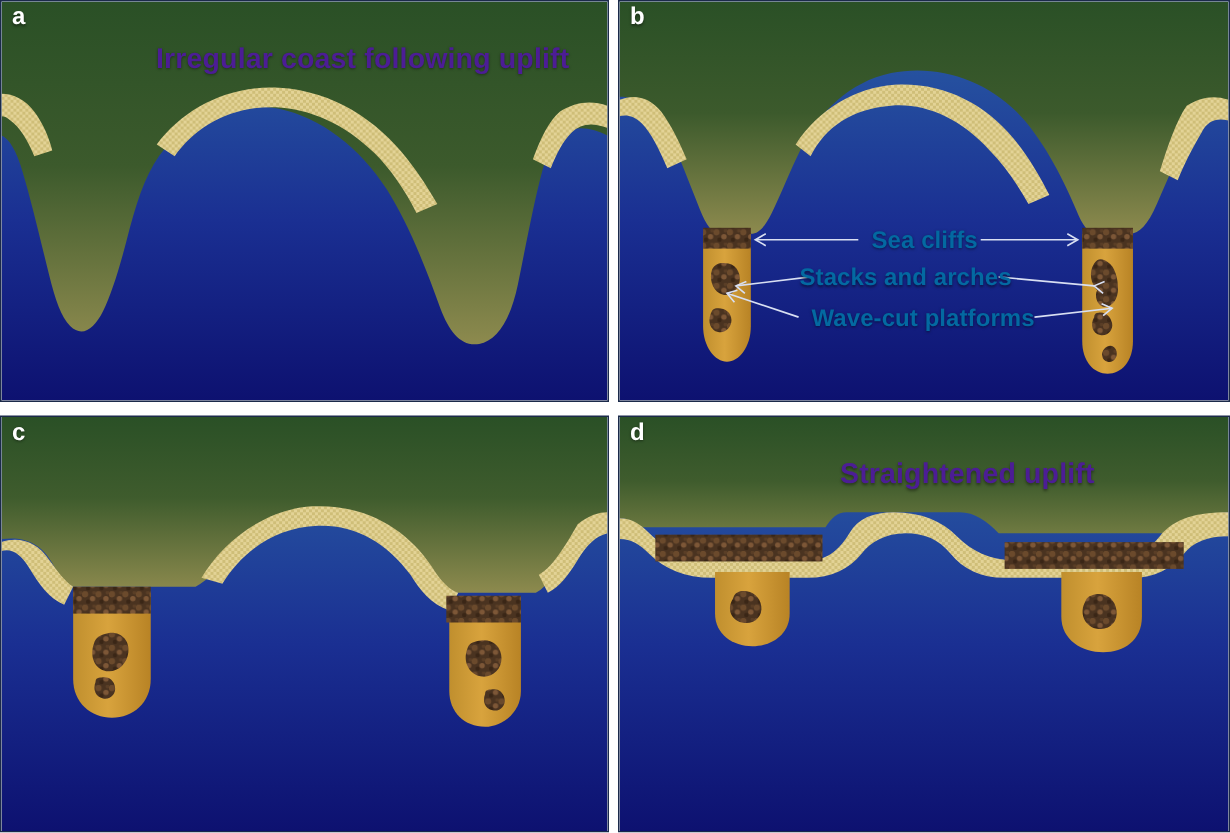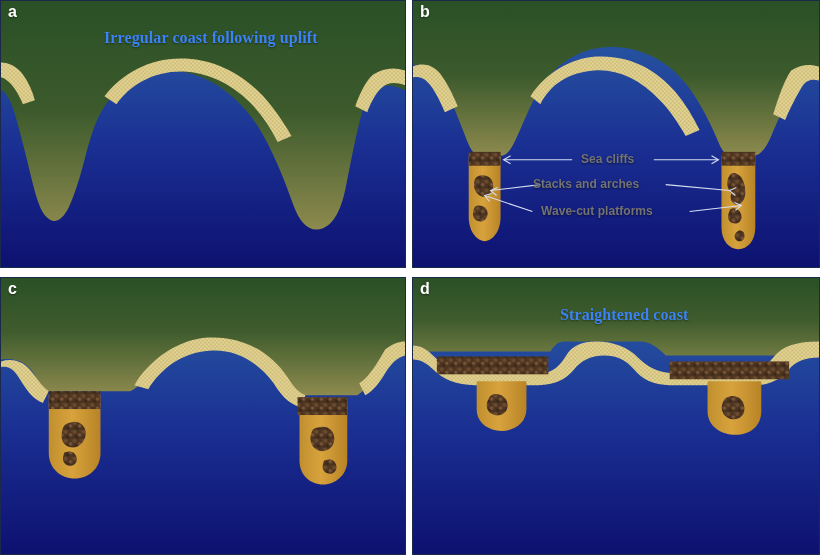--- a/index.html
+++ b/index.html
@@ -8,25 +8,25 @@
   .figure{position:relative;width:820px;height:555px;background:#ffffff;}
   .panel{position:absolute;overflow:hidden;border:1px solid #1b2a4a;box-sizing:border-box;}
   #panel-a{left:0;top:0;width:406px;height:268px;}
   #panel-b{left:412px;top:0;width:408px;height:268px;}
   #panel-c{left:0;top:277px;width:406px;height:278px;}
   #panel-d{left:412px;top:277px;width:408px;height:278px;}
   .panel svg{display:block;width:100%;height:100%;}
   .panel-letter{position:absolute;left:7px;top:2px;color:#ffffff;
       font-size:16px;font-weight:700;line-height:1.1;letter-spacing:.2px;
       text-shadow:0 1px 2px rgba(0,0,0,.45);}
-  .panel-title{position:absolute;color:#3b82f6;font-size:16px;font-weight:600;
-      letter-spacing:.1px;white-space:nowrap;text-shadow:0 1px 2px rgba(0,0,0,.4);font-family:Liberation Serif, serif;}
+  .panel-title{position:absolute;color:#4c1d95;font-size:19px;font-weight:600;
+      letter-spacing:.1px;white-space:nowrap;text-shadow:0 1px 2px rgba(0,0,0,.4);}
   #title-a{left:103px;top:28px;}
   #title-d{left:147px;top:28px;}
-  .annot{position:absolute;color:#737373;font-size:12px;font-weight:700;
+  .annot{position:absolute;color:#0369a1;font-size:16px;font-weight:700;
       white-space:nowrap;letter-spacing:.05px;text-shadow:0 1px 2px rgba(0,0,0,.5);}
   #annot-sea-cliffs{left:168px;top:151px;}
   #annot-stacks{left:120px;top:176px;}
   #annot-wavecut{left:128px;top:203px;}
   .anno-layer{position:absolute;left:0;top:0;width:100%;height:100%;pointer-events:none;}
 </style>
 </head>
 <body>
 
 <div class="figure">
@@ -360,16 +360,16 @@
           M296,104 L350,104 L350,134
           C350,150 338,158 324,158 C310,158 296,150 296,134 Z"></path>
         <path fill="url(#rockTexD)" d="
           M312,124 C308,131 311,140 319,142 C328,144 334,138 333,130
           C332,122 326,118 319,119 C315,120 313,121 312,124 Z"></path>
       </g>
 
       <rect x="258" y="84" width="120" height="18" fill="url(#rockTexD)"></rect>
     </svg>
     <div class="panel-letter">d</div>
-    <div class="panel-title" id="title-d">Straightened coast</div>
+    <div class="panel-title" id="title-d">Straightened uplift</div>
   </div>
 
 </div>
 
 </body></html>

